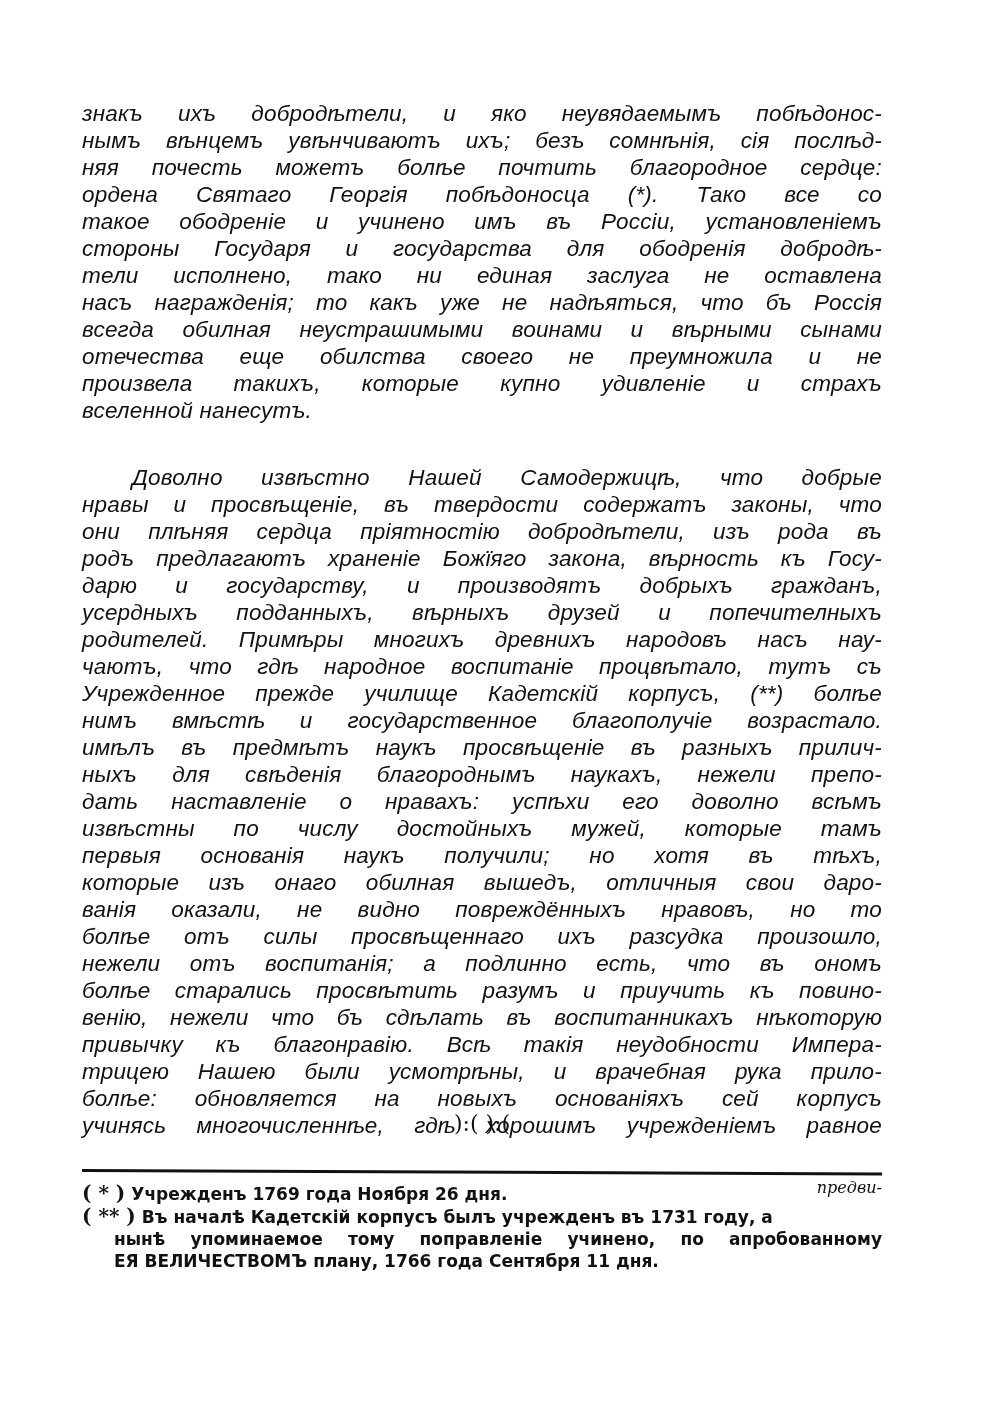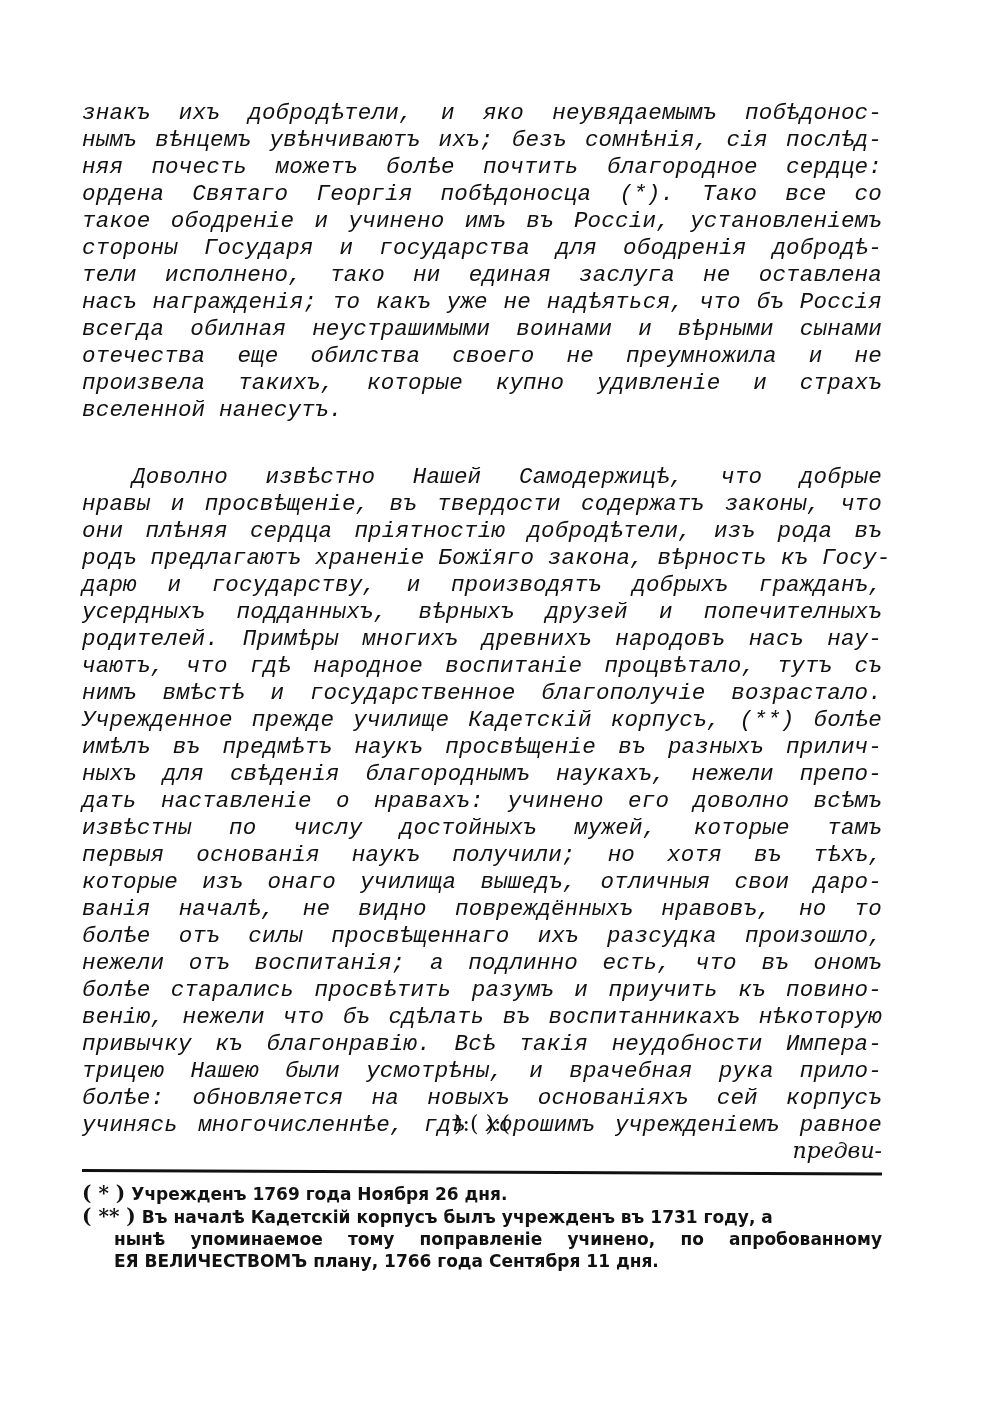--- a/index.html
+++ b/index.html
@@ -1,40 +1,40 @@
 <!DOCTYPE html>
 <html><head>
 <meta charset="utf-8">
 <style>
   html, body { margin: 0; padding: 0; background: #ffffff; }
   body { width: 1000px; height: 1419px; position: relative; overflow: hidden; color: #111; }
   .page { position: absolute; left: 82px; top: 100px; width: 800px; }
   .line {
-    font-family: Liberation Mono, monospace;
+    font-family: Liberation Sans, sans-serif;
     font-style: italic;
     font-size: 22.5px;
     height: 27px;
     line-height: 27px;
     white-space: nowrap;
     text-align: justify;
     text-align-last: justify;
     letter-spacing: 0.2px;
   }
   .line.last { text-align-last: left; }
   .para1 { position: absolute; left: 0; top: 0; width: 800px; }
   .para2 { position: absolute; left: 0; top: 364px; width: 800px; }
   .para2 .line:first-child { padding-left: 50px; }
   .signature {
     position: absolute; left: 0; top: 1010px; width: 800px; height: 27px;
     font-family: "DejaVu Serif", serif; font-size: 22px; line-height: 27px;
     text-align: center;
   }
   .catchword {
-    position: absolute; right: 0; top: 1037px;
-    font-family: "DejaVu Serif", serif; font-style: italic; font-size: 22px; line-height: 27px;
+    position: absolute; right: 0; top: 1074px;
+    font-family: "DejaVu Serif", serif; font-style: italic; font-size: 16px; line-height: 27px;
   }
   .rule {
     position: absolute; left: 0; top: 1069px; width: 800px; height: 3px;
     background: #111; transform: rotate(0.25deg); transform-origin: left center;
   }
   .notes { position: absolute; left: 0; top: 1082px; width: 800px; }
   .note {
     font-family: "DejaVu Sans", sans-serif; font-weight: bold;
     font-size: 17px; line-height: 22px; white-space: nowrap;
   }
@@ -65,29 +65,29 @@
 
   <div class="para2">
     <div class="line">Доволно извѣстно Нашей Самодержицѣ, что добрые</div>
     <div class="line">нравы и просвѣщеніе, въ твердости содержатъ законы, что</div>
     <div class="line">они плѣняя сердца пріятностію добродѣтели, изъ рода въ</div>
     <div class="line">родъ предлагаютъ храненіе Божїяго закона, вѣрность къ Госу-</div>
     <div class="line">дарю и государству, и производятъ добрыхъ гражданъ,</div>
     <div class="line">усердныхъ подданныхъ, вѣрныхъ друзей и попечителныхъ</div>
     <div class="line">родителей. Примѣры многихъ древнихъ народовъ насъ нау-</div>
     <div class="line">чаютъ, что гдѣ народное воспитаніе процвѣтало, тутъ съ</div>
+    <div class="line">Учрежденное прежде училище Кадетскій корпусъ, (**) болѣе</div>
     <div class="line">нимъ вмѣстѣ и государственное благополучіе возрастало.</div>
-    <div class="line">Учрежденное прежде училище Кадетскій корпусъ, (**) болѣе</div>
     <div class="line">имѣлъ въ предмѣтъ наукъ просвѣщеніе въ разныхъ прилич-</div>
     <div class="line">ныхъ для свѣденія благороднымъ наукахъ, нежели препо-</div>
-    <div class="line">дать наставленіе о нравахъ: учинено его доволно всѣмъ</div>
+    <div class="line">дать наставленіе о нравахъ: успѣхи его доволно всѣмъ</div>
     <div class="line">извѣстны по числу достойныхъ мужей, которые тамъ</div>
     <div class="line">первыя основанія наукъ получили; но хотя въ тѣхъ,</div>
-    <div class="line">которые изъ онаго училища вышедъ, отличныя свои даро-</div>
-    <div class="line">ванія началѣ, не видно повреждённыхъ нравовъ, но то</div>
+    <div class="line">которые изъ онаго обилная вышедъ, отличныя свои даро-</div>
+    <div class="line">ванія оказали, не видно повреждённыхъ нравовъ, но то</div>
     <div class="line">болѣе отъ силы просвѣщеннаго ихъ разсудка произошло,</div>
     <div class="line">нежели отъ воспитанія; а подлинно есть, что въ ономъ</div>
     <div class="line">болѣе старались просвѣтить разумъ и приучить къ повино-</div>
     <div class="line">венію, нежели что бъ сдѣлать въ воспитанникахъ нѣкоторую</div>
     <div class="line">привычку къ благонравію. Всѣ такія неудобности Импера-</div>
     <div class="line">трицею Нашею были усмотрѣны, и врачебная рука прило-</div>
     <div class="line">болѣе: обновляется на новыхъ основаніяхъ сей корпусъ</div>
     <div class="line">учинясь многочисленнѣе, гдѣ хорошимъ учрежденіемъ равное</div>
   </div>
 

